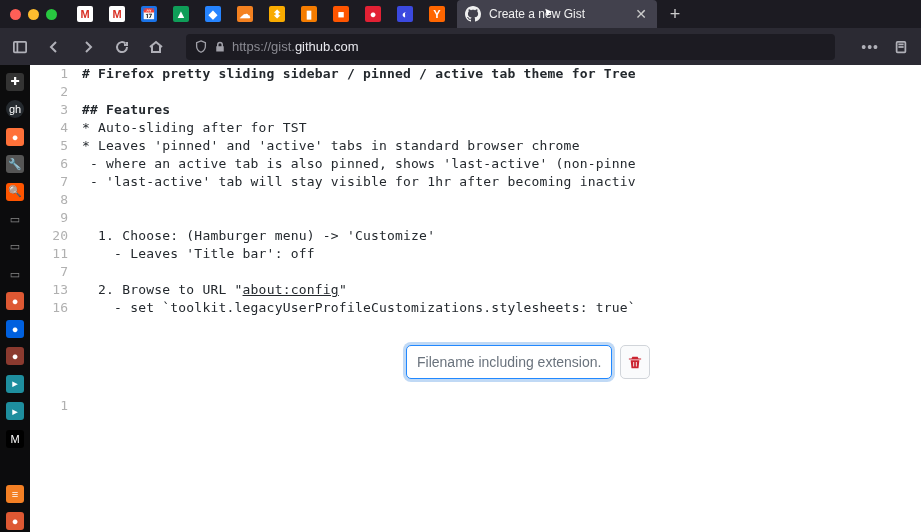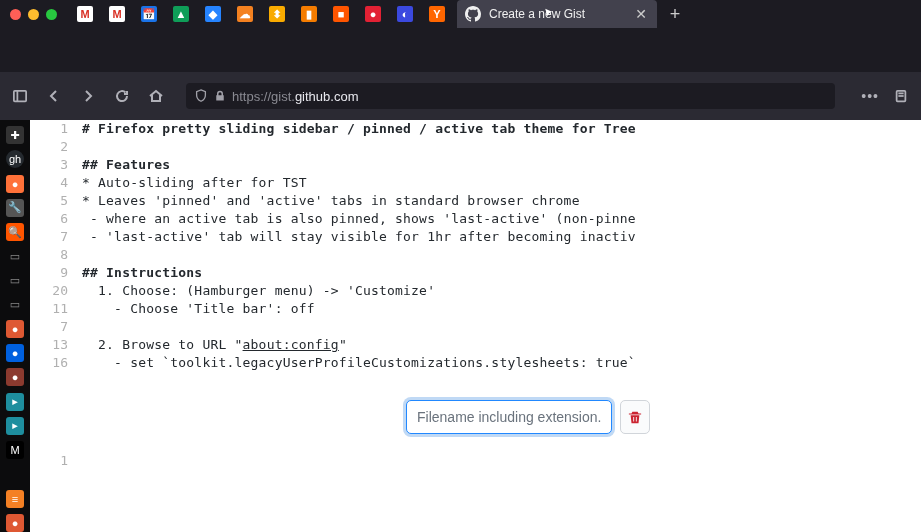--- a/index.html
+++ b/index.html
@@ -17,21 +17,21 @@
   .tab-icon-row{display:flex;align-items:center;gap:0;}
   .ticon{width:32px;height:28px;display:flex;align-items:center;justify-content:center;cursor:pointer;}
   .ticon span{width:16px;height:16px;border-radius:2px;display:flex;align-items:center;justify-content:center;font-size:11px;font-weight:bold;}
   .active-tab{display:flex;align-items:center;height:28px;background:#42414d;border-top-left-radius:4px;border-top-right-radius:4px;padding:0 8px;gap:8px;color:#f0f0f0;font-size:12px;min-width:200px;}
   .active-tab .ghicon{width:16px;height:16px;}
   .active-tab .title{flex:1;white-space:nowrap;overflow:hidden;}
   .close-x{color:#ccc;font-size:14px;cursor:pointer;padding:0 2px;}
   .new-tab-btn{width:28px;height:28px;display:flex;align-items:center;justify-content:center;color:#ccc;font-size:18px;cursor:pointer;}
 
   
-  .nav-bar{height:48px;background:#2b2a33;display:flex;align-items:center;padding:9px 6px;gap:6px;margin-top:44px;}
+  .nav-bar{height:37px;background:#2b2a33;display:flex;align-items:center;padding:9px 6px;gap:6px;}
   .nav-btn{width:28px;height:28px;display:flex;align-items:center;justify-content:center;color:#b0b0b8;cursor:pointer;border-radius:4px;}
   .nav-btn svg{width:16px;height:16px;fill:none;stroke:#b0b0b8;stroke-width:2;}
   .nav-btn.sm svg{width:14px;height:14px;}
   .url-bar{flex:1;height:26px;background:#1c1b22;border-radius:4px;display:flex;align-items:center;padding:0 8px;gap:6px;color:#a0a0a8;font-size:13px;margin:0 20px 0 10px;}
   .url-bar .shield{color:#a0a0a8;}
   .url-bar .lock{color:#a0a0a8;}
   .url-text{color:#8a8a92;font-size:13px;}
   .url-text .dom{color:#e8e8ee;}
   .kebab{color:#b0b0b8;font-size:14px;letter-spacing:1px;margin-right:2px;}
 
@@ -251,29 +251,28 @@
         <div class="code-line">
           <span class="gutter">7</span>
           <span class="code"> - 'last-active' tab will stay visible for 1hr after becoming inactiv</span>
         </div>
         <div class="code-line">
           <span class="gutter">8</span>
           <span class="code"></span>
         </div>
         <div class="code-line">
           <span class="gutter">9</span>
-          <span class="code"><span class="bold">## Instructions</span></span>
         </div>
         <div class="code-line">
           <span class="gutter">20</span>
           <span class="code">  1. Choose: (Hamburger menu) -&gt; 'Customize'</span>
         </div>
         <div class="code-line">
           <span class="gutter">11</span>
-          <span class="code">    - Choose 'Title bar': off</span>
+          <span class="code">    - Leaves 'Title bar': off</span>
         </div>
         <div class="code-line">
           <span class="gutter">7</span>
         </div>
         <div class="code-line">
           <span class="gutter">13</span>
           <span class="code">  2. Browse to URL "<u>about:config</u>"</span>
         </div>
         <div class="code-line">
           <span class="gutter">16</span>

